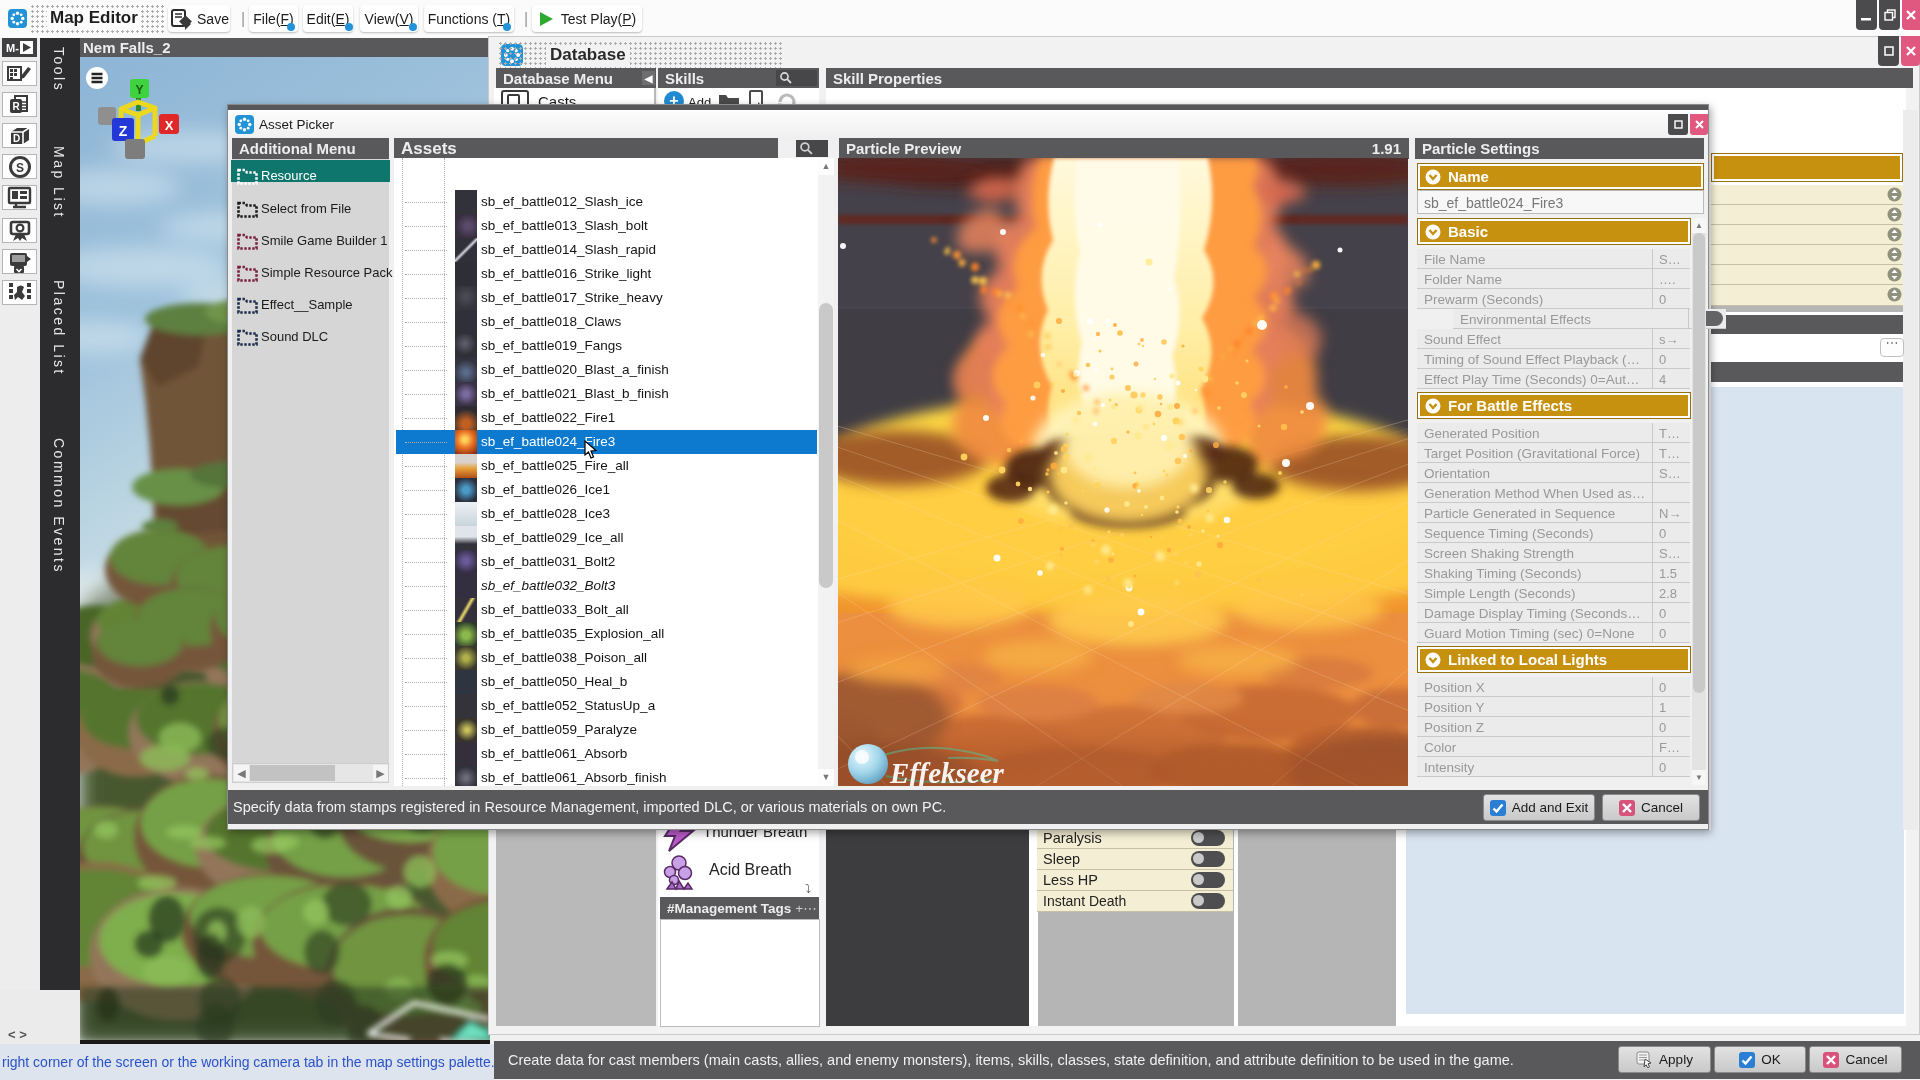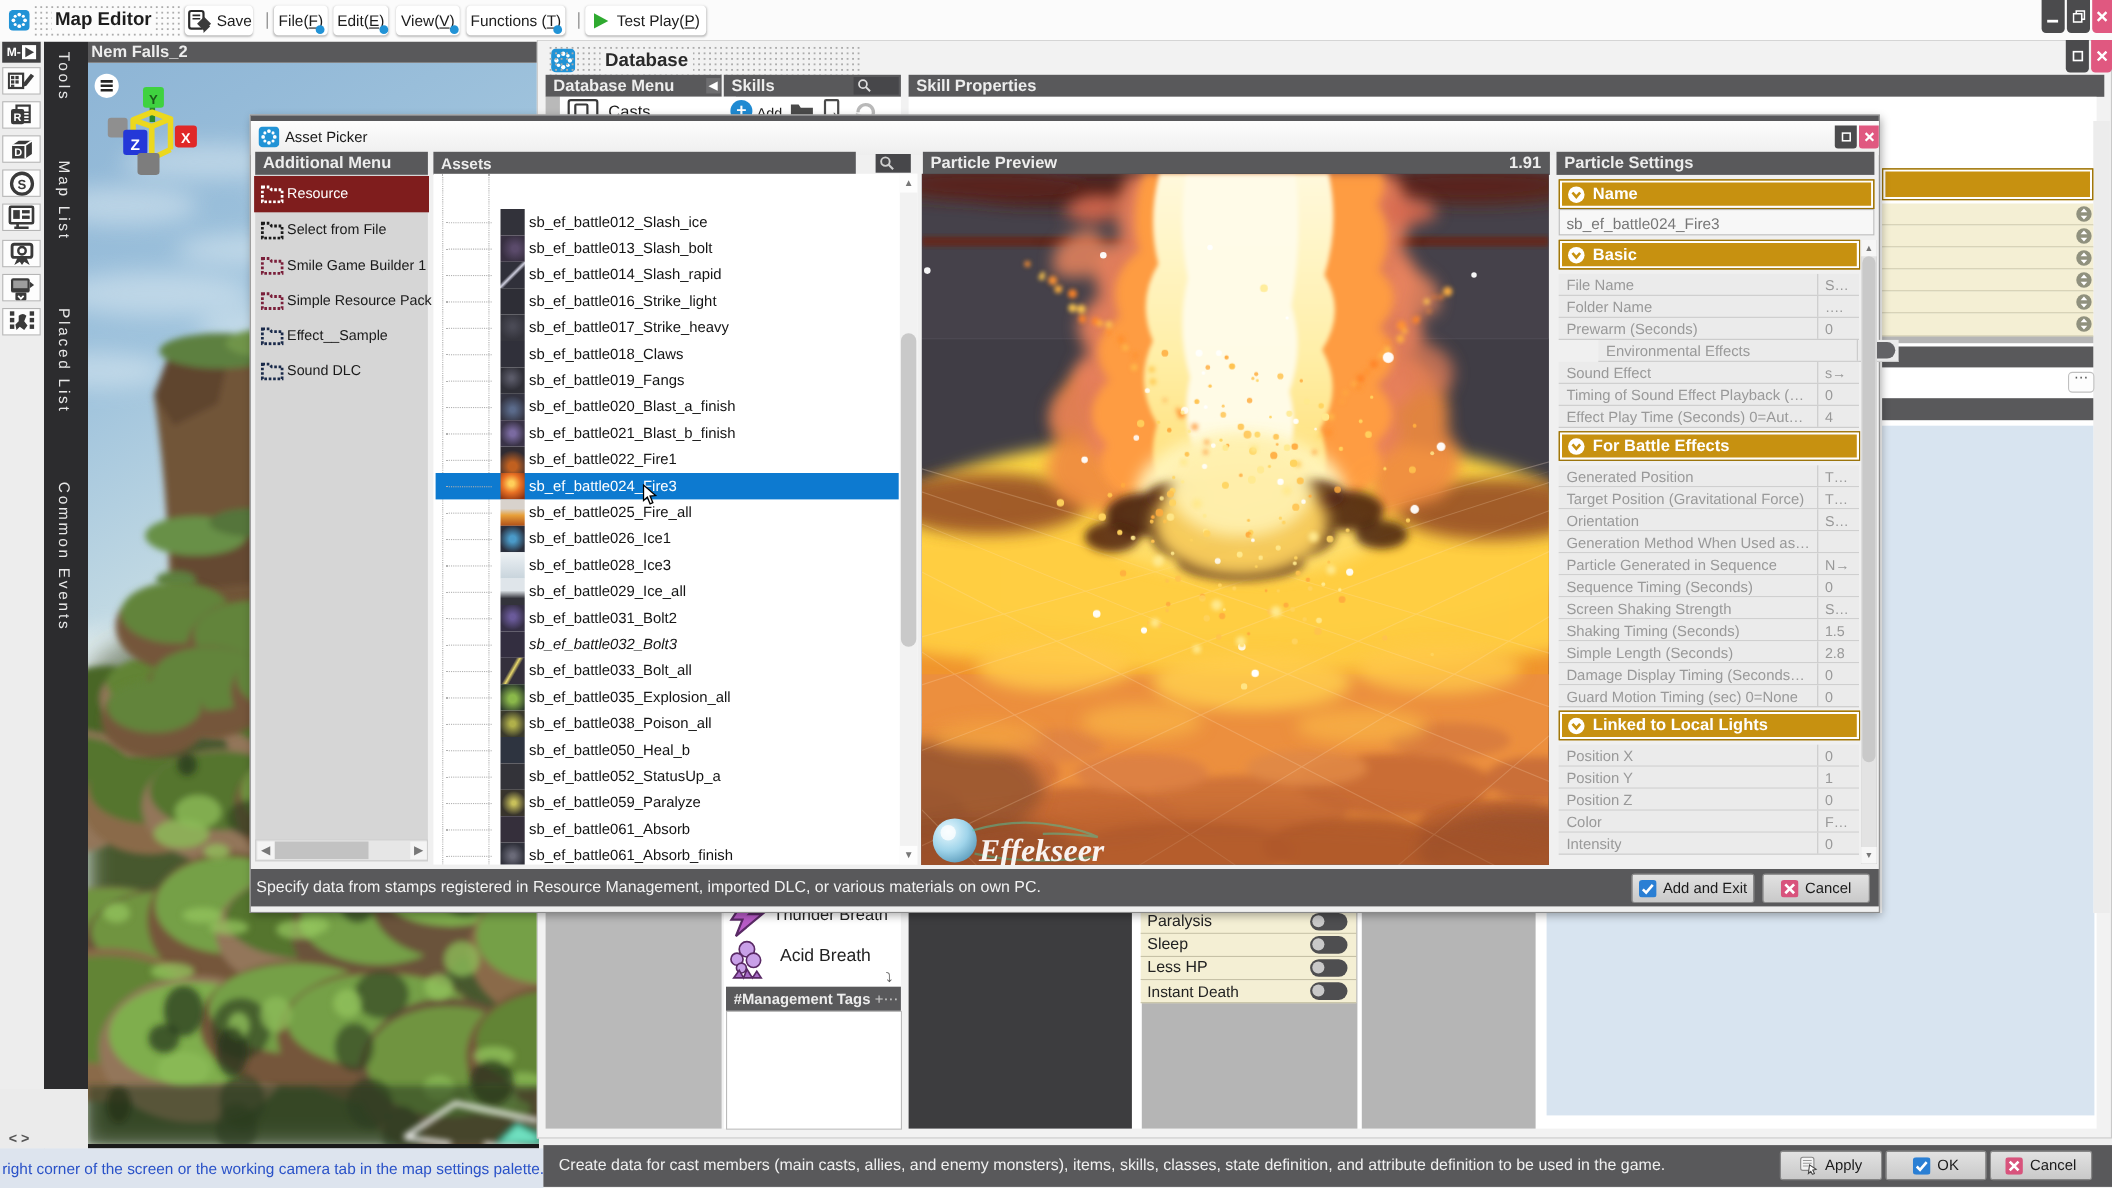--- a/index.html
+++ b/index.html
@@ -417,21 +417,21 @@
   <div class="hdr" style="left:169px;top:31px;width:161px;height:20px;">Skills
     <div class="abs" style="left:118px;top:2px;width:41px;height:16px;background:#47474a;"></div>
     <svg class="abs" style="left:121px;top:3px" width="13" height="13" viewBox="0 0 13 13">
         <circle cx="5.5" cy="5.5" r="3.6" fill="none" stroke="#ddd" stroke-width="1.6"></circle>
         <path d="M8.2 8.2 L12 12" stroke="#ddd" stroke-width="1.8"></path>
       </svg>
   </div>
   <div class="hdr" style="left:337px;top:31px;width:1087px;height:20px;">Skill Properties</div>
 
   <div class="abs" style="left:7px;top:51px;width:160px;height:938px;background:#b9b9b9;"></div>
-  <div class="abs" style="left:20px;top:51px;width:160px;height:24px;background:#fff;">
+  <div class="abs" style="left:5px;top:51px;width:160px;height:24px;background:#fff;">
     <div class="abs" style="left:7px;top:2px;width:24px;height:20px;border:2px solid #3a3a3a;border-radius:3px;background:#fff;"></div>
     <div class="abs" style="left:13px;top:6px;width:9px;height:12px;border:2px solid #3a3a3a;border-radius:2px;"></div>
     <div class="abs" style="left:44px;top:5px;font-size:15px;color:#1a1a1a;">Casts</div>
   </div>
 
   <div class="abs" style="left:169px;top:51px;width:161px;height:938px;background:#fff;"></div>
   <div class="abs" style="left:175px;top:54px;width:20px;height:20px;border-radius:50%;background:#1f8ad2;color:#fff;font-size:16px;font-weight:bold;text-align:center;line-height:19px;">+</div>
   <div class="abs" style="left:199px;top:58px;font-size:13px;">Add</div>
   <svg class="abs" style="left:228px;top:54px" width="24" height="20" viewBox="0 0 24 20">
       <path d="M2 4 h7 l2 3 h11 v11 h-20z" fill="#4a4a4a"></path>
@@ -580,39 +580,39 @@
         </svg>
       </div>
     <div class="abs" style="left:1462px;top:4px;width:18px;height:21px;background:#e05880;border-radius:0 0 3px 3px;display:flex;align-items:center;justify-content:center;">
         <svg width="9" height="9" viewBox="0 0 9 9">
           <path d="M1 1 L8 8 M8 1 L1 8" stroke="#fff" stroke-width="2"></path>
         </svg>
       </div>
   </div>
 
   <div class="hdr" style="left:4px;top:33px;width:157px;height:21px;font-size:15px;">Additional Menu</div>
-  <div class="hdr" style="left:166px;top:33px;width:384px;height:21px;font-size:14px;">Assets
+  <div class="hdr" style="left:166px;top:33px;width:384px;height:21px;font-size:17px;">Assets
     <div class="abs" style="left:402px;top:2px;width:32px;height:17px;background:#47474a;"></div>
     <svg class="abs" style="left:405px;top:3px" width="14" height="14" viewBox="0 0 13 13">
         <circle cx="5.5" cy="5.5" r="3.6" fill="none" stroke="#cfcfcf" stroke-width="1.6"></circle>
         <path d="M8.2 8.2 L12 12" stroke="#cfcfcf" stroke-width="1.8"></path>
       </svg>
   </div>
   <div class="hdr" style="left:611px;top:33px;width:570px;height:21px;font-size:15px;">Particle Preview<span style="position:absolute;right:8px;font-weight:bold;">1.91</span></div>
   <div class="hdr" style="left:1187px;top:33px;width:289px;height:21px;font-size:15px;">Particle Settings</div>
 
   <div class="abs" style="left:4px;top:54px;width:157px;height:624px;background:#d6d6d6;"></div>
   <div class="abs" style="left:4px;top:658px;width:157px;height:20px;background:#e6e6e6;border:1px solid #cccccc;box-sizing:border-box;">
     <div class="abs" style="left:1px;top:1px;width:15px;height:16px;background:#f4f4f4;color:#777;text-align:center;line-height:16px;font-size:11px;">◀</div>
     <div class="abs" style="left:140px;top:1px;width:15px;height:16px;background:#f4f4f4;color:#777;text-align:center;line-height:16px;font-size:11px;">▶</div>
     <div class="abs" style="left:17px;top:1px;width:85px;height:16px;background:#c2c2c2;"></div>
   </div>
 </div>
 
-<div class="mitem" style="top:160px;background:#7f1d1d;height:33px;color:#fff;">
+<div class="mitem" style="top:160px;background:#0f766e;height:22px;color:#fff;">
   <svg class="abs" style="left:6px;top:7px" width="21" height="18" viewBox="0 0 21 18">
       <path d="M1.5 3 h6.5 l2 2.5 h9.5 v11 h-18z" fill="none" stroke="#fff" stroke-width="2.6" stroke-dasharray="2.4 1.6"></path>
     </svg>
   <span class="mtext">Resource</span>
   </div>
 <div class="mitem" style="top:193px;">
   <svg class="abs" style="left:6px;top:7px" width="21" height="18" viewBox="0 0 21 18">
       <path d="M1.5 3 h6.5 l2 2.5 h9.5 v11 h-18z" fill="none" stroke="#1a1a1a" stroke-width="2.6" stroke-dasharray="2.4 1.6"></path>
     </svg>
   <span class="mtext">Select from File</span>

